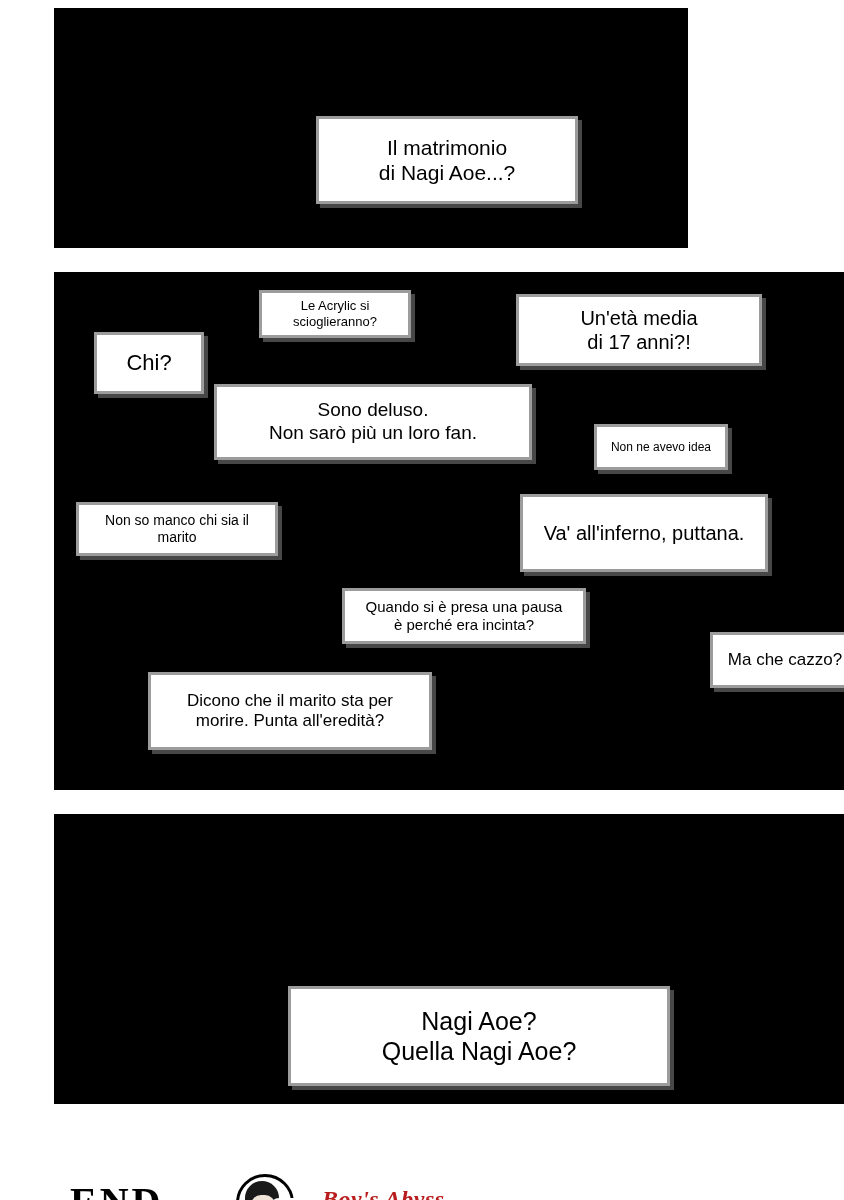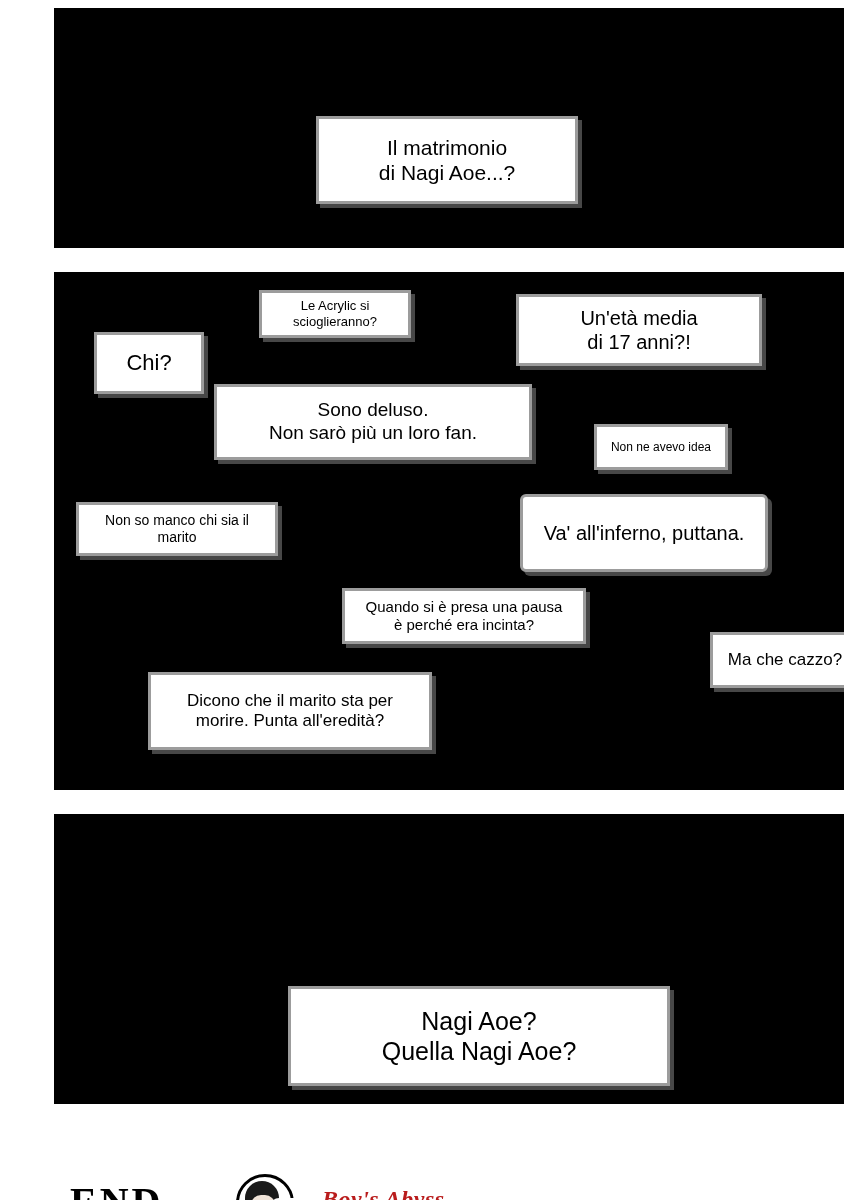--- a/index.html
+++ b/index.html
@@ -20,21 +20,21 @@
     height: 1200px;
     background: #ffffff;
   }
 
   
   .panel {
     position: absolute;
     background: #000000;
     overflow: hidden;
   }
-  #panel-1 { left: 54px; top: 8px;    width: 790px; height: 240px; }
+  #panel-1 { left: 54px; top: 8px;    width: 634px; height: 240px; }
   #panel-2 { left: 54px; top: 272px;  width: 790px; height: 518px; }
   #panel-3 { left: 54px; top: 814px;  width: 790px; height: 290px; }
 
   
   .bubble {
     position: absolute;
     background: #ffffff;
     border: 3px solid #9c9c9c;
     box-shadow: 4px 4px 0 0 rgba(255,255,255,0.28);
     box-sizing: border-box;
@@ -159,21 +159,21 @@
   <div class="panel" id="panel-2">
       <div class="bubble" style="left: 205px; top: 18px; width: 152px; height: 48px; font-size: 13px;"><span class="txt">Le Acrylic si
 scioglieranno?</span></div>
       <div class="bubble" style="left: 462px; top: 22px; width: 246px; height: 72px; font-size: 20px;"><span class="txt">Un'età media
 di 17 anni?!</span></div>
       <div class="bubble" style="left: 40px; top: 60px; width: 110px; height: 62px; font-size: 22px;"><span class="txt">Chi?</span></div>
       <div class="bubble" style="left: 160px; top: 112px; width: 318px; height: 76px; font-size: 19px;"><span class="txt">Sono deluso.
 Non sarò più un loro fan.</span></div>
       <div class="bubble" style="left: 540px; top: 152px; width: 134px; height: 46px; font-size: 12px; justify-content: center;"><span class="txt">Non ne avevo idea</span></div>
       <div class="bubble" style="left: 22px; top: 230px; width: 202px; height: 54px; font-size: 14px;"><span class="txt">Non so manco chi sia il marito</span></div>
-      <div class="bubble" style="left: 466px; top: 222px; width: 248px; height: 78px; font-size: 20px; border-radius: 6px;"><span class="txt">Va' all'inferno, puttana.</span></div>
+      <div class="bubble" style="left: 466px; top: 222px; width: 248px; height: 78px; font-size: 20px;"><span class="txt">Va' all'inferno, puttana.</span></div>
       <div class="bubble" style="left: 288px; top: 316px; width: 244px; height: 56px; font-size: 15px;"><span class="txt">Quando si è presa una pausa
 è perché era incinta?</span></div>
       <div class="bubble" style="left: 656px; top: 360px; width: 150px; height: 56px; font-size: 17px;"><span class="txt">Ma che cazzo?</span></div>
       <div class="bubble" style="left: 94px; top: 392px; width: 284px; height: 78px; font-size: 17px; margin-top: 8px;"><span class="txt">Dicono che il marito sta per
 morire. Punta all'eredità?</span></div>
     </div>
   <div class="panel" id="panel-3">
       <div class="bubble" style="left: 234px; top: 172px; width: 382px; height: 100px; font-size: 25px;"><span class="txt">Nagi Aoe?
 Quella Nagi Aoe?</span></div>
     </div>

